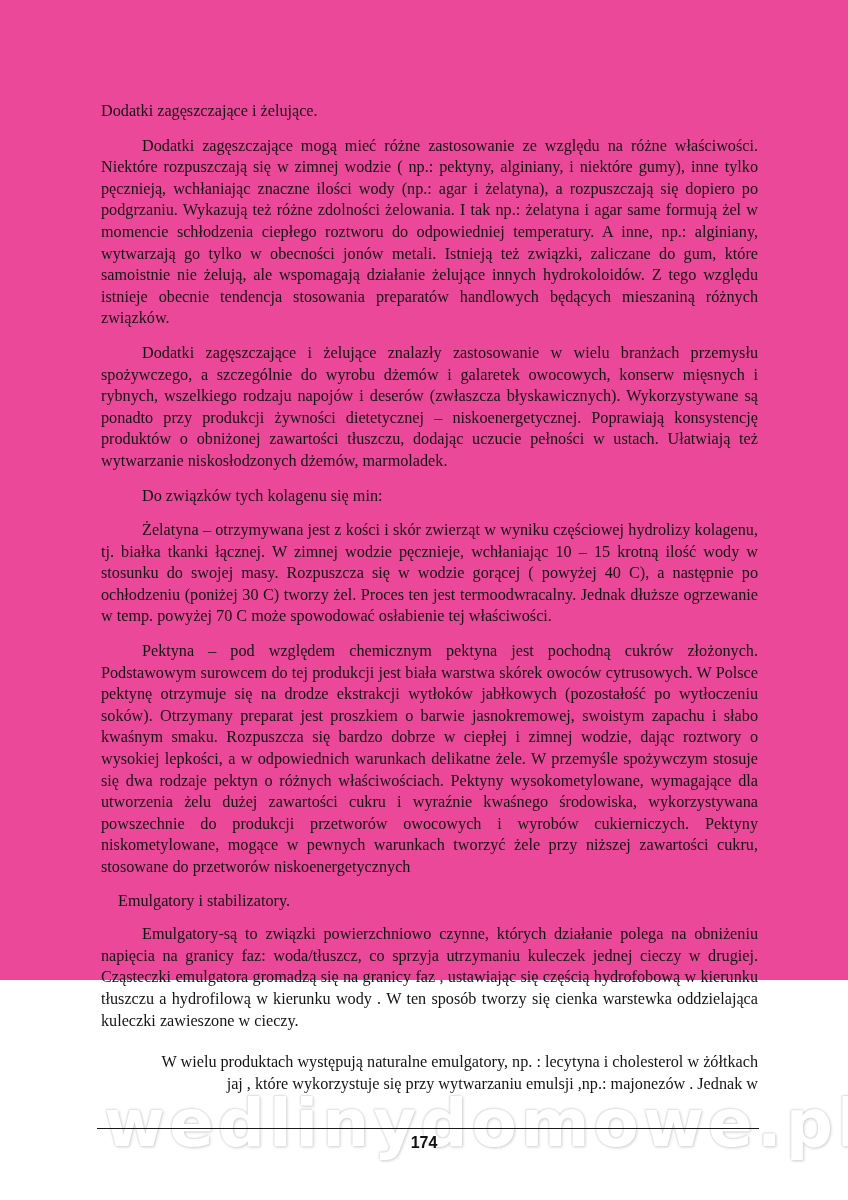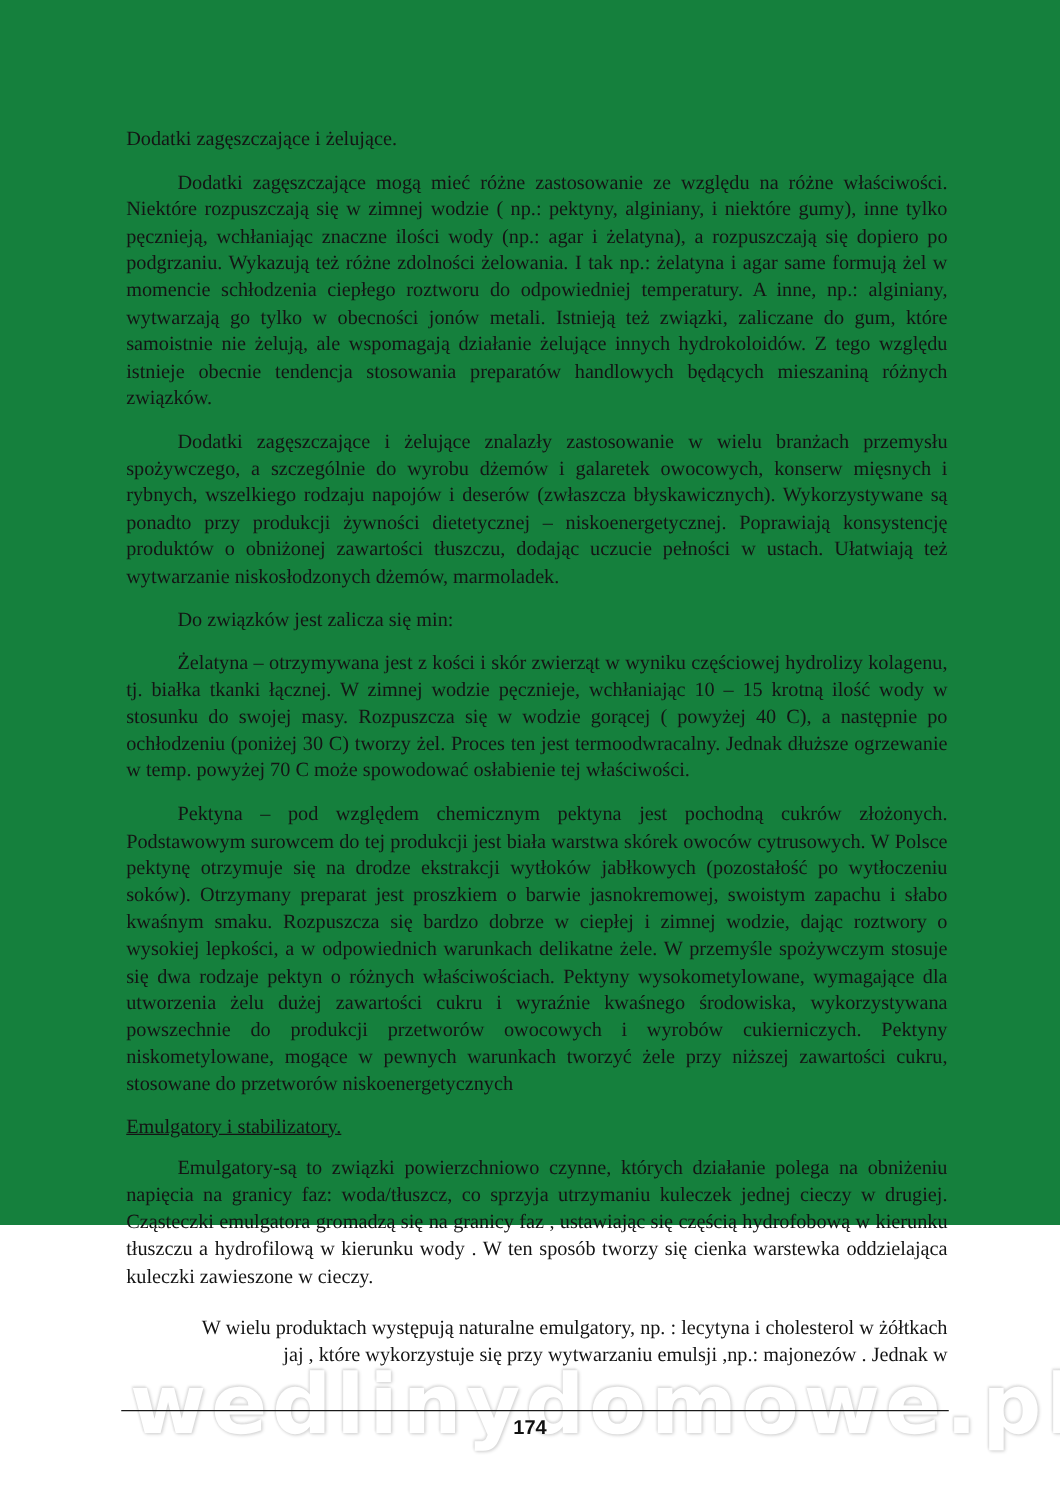--- a/index.html
+++ b/index.html
@@ -1,28 +1,28 @@
 <!DOCTYPE html>
 <html><head>
 <meta charset="utf-8">
 <style>
   html, body { margin: 0; padding: 0; background: #ffffff; }
   body { width: 848px; height: 1200px; position: relative; overflow: hidden; }
   .page {
-    position: absolute; left: 0; top: 0; width: 848px; height: 980px; background: #15803d;
+    position: absolute; left: 0; top: 0; width: 848px; height: 980px; background: #ec4899;
   }
   .content {
     position: absolute; left: 101px; top: 101px; width: 657px;
     font-family: "Liberation Serif", "DejaVu Serif", serif;
     font-size: 16.2px; line-height: 21.6px; color: #141414;
   }
   .heading { margin: 0 0 13px 0; }
   .para { margin: 0 0 13px 0; text-align: justify; text-indent: 41px; }
   .para.last-left { text-align: right; margin-top: 20px; }
-  .subheading { margin: 0 0 12px 0; text-decoration: underline; }
+  .subheading { margin: 0 0 12px 17px; }
   .watermark {
     position: absolute; left: 104px; top: 1084px; width: 640px;
     font-family: "DejaVu Sans", "Liberation Sans", sans-serif;
     font-weight: bold; font-size: 66px; letter-spacing: 4px;
     color: #ffffff;
     text-shadow: 0 0 2px #d8d8d8, 1px 1px 3px #cfcfcf, -1px -1px 2px #e6e6e6;
     white-space: nowrap; line-height: 80px;
   }
   .footer-rule {
     position: absolute; left: 97px; top: 1128px; width: 662px; height: 0;
@@ -35,21 +35,21 @@
   }
 </style>
 </head>
 <body>
 
 <div class="page">
   <div class="content">
     <p class="heading">Dodatki zagęszczające i żelujące.</p>
     <p class="para">Dodatki zagęszczające mogą mieć różne zastosowanie ze względu na różne właściwości. Niektóre  rozpuszczają się w zimnej wodzie ( np.: pektyny, alginiany, i niektóre gumy), inne tylko pęcznieją, wchłaniając znaczne ilości wody (np.: agar i żelatyna), a rozpuszczają się dopiero po podgrzaniu. Wykazują też różne zdolności żelowania. I tak np.: żelatyna i agar same formują żel w momencie schłodzenia ciepłego roztworu do odpowiedniej temperatury. A inne, np.: alginiany, wytwarzają go tylko w obecności jonów metali. Istnieją też związki, zaliczane do gum, które samoistnie nie żelują, ale wspomagają działanie żelujące innych hydrokoloidów. Z tego względu istnieje obecnie tendencja stosowania preparatów handlowych będących mieszaniną różnych związków.</p>
     <p class="para">Dodatki zagęszczające i żelujące znalazły zastosowanie w wielu branżach przemysłu spożywczego, a szczególnie do wyrobu dżemów i galaretek owocowych, konserw mięsnych i rybnych, wszelkiego rodzaju napojów i deserów (zwłaszcza błyskawicznych). Wykorzystywane są ponadto przy produkcji żywności dietetycznej – niskoenergetycznej. Poprawiają konsystencję produktów o obniżonej zawartości tłuszczu, dodając uczucie pełności w ustach. Ułatwiają też wytwarzanie niskosłodzonych dżemów, marmoladek.</p>
-    <p class="para">Do związków jest zalicza się min:</p>
+    <p class="para">Do związków tych kolagenu się min:</p>
     <p class="para">Żelatyna – otrzymywana jest z kości i skór zwierząt w wyniku częściowej hydrolizy kolagenu, tj. białka tkanki łącznej. W zimnej wodzie pęcznieje, wchłaniając 10 – 15 krotną ilość wody w stosunku do swojej masy. Rozpuszcza się w wodzie gorącej ( powyżej 40 C), a następnie po ochłodzeniu (poniżej 30 C) tworzy żel. Proces ten jest termoodwracalny. Jednak dłuższe ogrzewanie w temp. powyżej 70 C może spowodować osłabienie tej właściwości.</p>
     <p class="para" style="margin-bottom:12px;">Pektyna – pod względem chemicznym pektyna jest pochodną cukrów złożonych. Podstawowym surowcem do tej produkcji jest biała warstwa skórek owoców cytrusowych. W Polsce pektynę otrzymuje się na drodze ekstrakcji wytłoków jabłkowych (pozostałość po wytłoczeniu soków). Otrzymany preparat jest proszkiem o barwie jasnokremowej, swoistym zapachu i słabo kwaśnym smaku. Rozpuszcza się bardzo dobrze w ciepłej i zimnej wodzie, dając roztwory o wysokiej lepkości, a w odpowiednich warunkach delikatne żele. W przemyśle spożywczym stosuje się dwa rodzaje pektyn o różnych właściwościach. Pektyny wysokometylowane, wymagające dla utworzenia żelu dużej zawartości cukru i wyraźnie kwaśnego środowiska, wykorzystywana powszechnie do produkcji przetworów owocowych i wyrobów cukierniczych. Pektyny niskometylowane, mogące w pewnych warunkach tworzyć żele przy niższej zawartości cukru, stosowane do przetworów niskoenergetycznych</p>
     <p class="subheading">Emulgatory i stabilizatory.</p>
     <p class="para">Emulgatory-są to związki powierzchniowo czynne, których działanie polega na obniżeniu napięcia na granicy faz: woda/tłuszcz, co sprzyja utrzymaniu kuleczek jednej cieczy w drugiej. Cząsteczki emulgatora gromadzą się na granicy faz , ustawiając się częścią hydrofobową w kierunku tłuszczu a hydrofilową w kierunku wody . W ten sposób tworzy się cienka warstewka oddzielająca kuleczki zawieszone w cieczy.</p>
     <p class="para last-left" style="margin-bottom:8px;">W wielu produktach występują naturalne emulgatory, np. : lecytyna i cholesterol w żółtkach jaj , które wykorzystuje się przy wytwarzaniu emulsji ,np.: majonezów . Jednak w</p>
   </div>
 
   <div class="watermark">wedlinydomowe.pl</div>
   <div class="footer-rule"></div>
   <div class="page-number">174</div>

